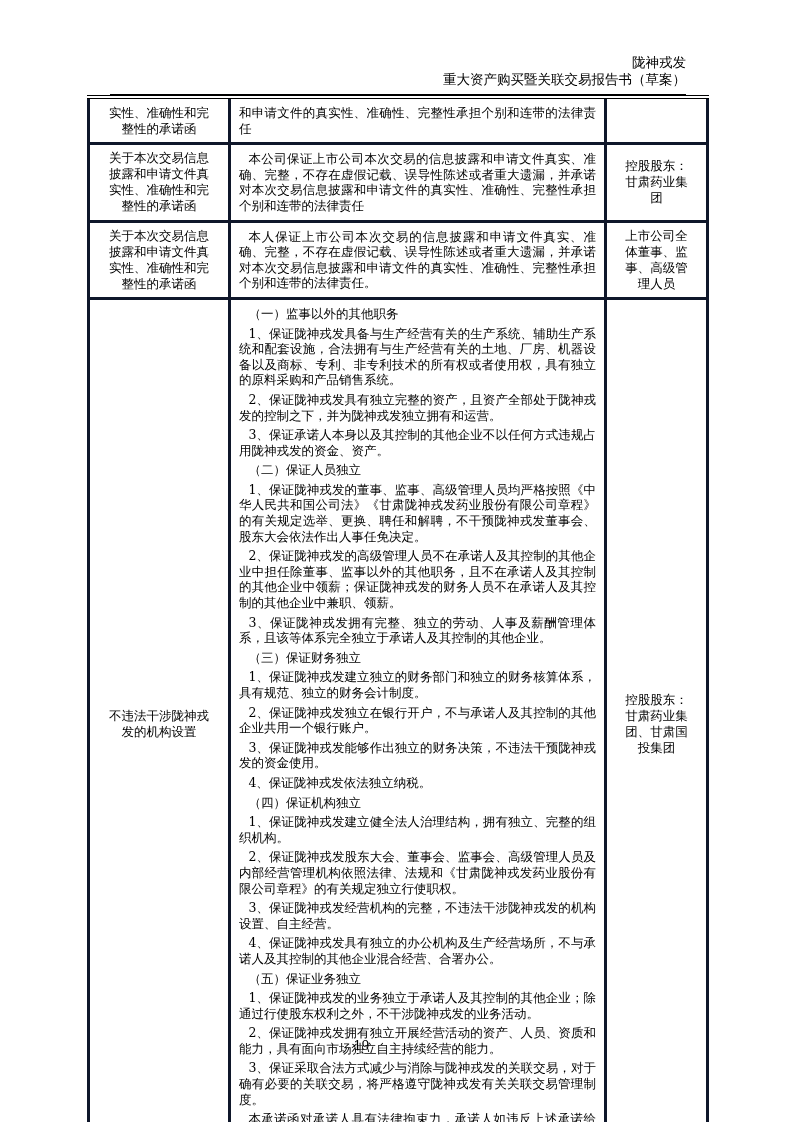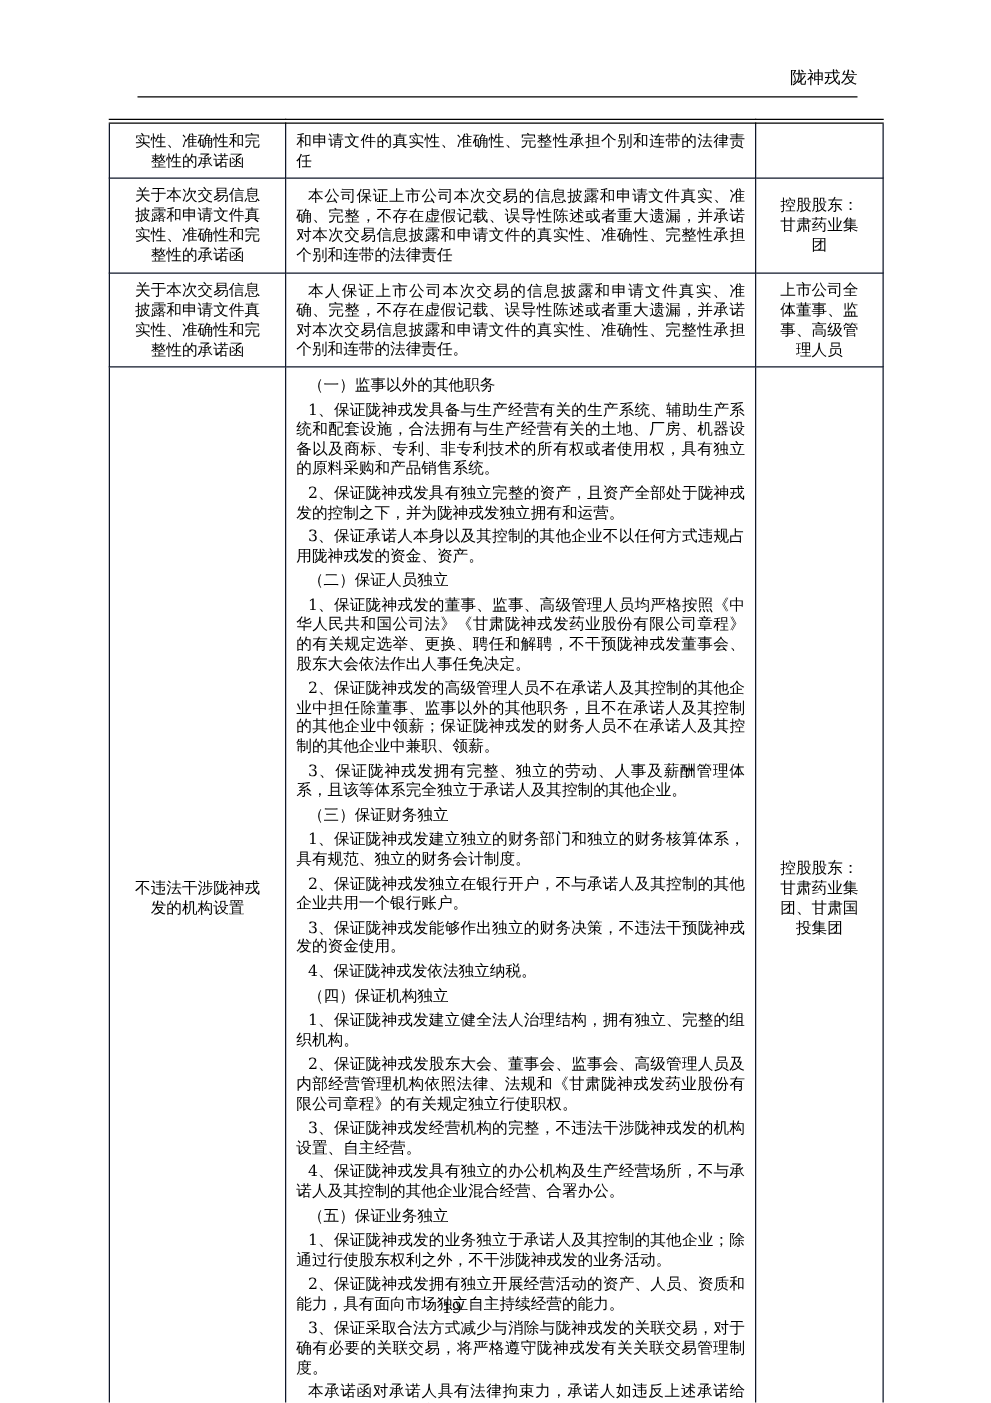--- a/index.html
+++ b/index.html
@@ -17,21 +17,21 @@
   }
   .doc-table {
     position: absolute; top: 95px; left: 87px;
     border-collapse: collapse; table-layout: fixed;
     border-top: 4px double #000;
     border-bottom: 4px double #000;
     border-left: 1px solid #000;
     border-right: 1px solid #000;
     font-size: 12.5px;
   }
-  .doc-table td { border: 1px solid #0f172a; }
+  .doc-table td { border: 3px solid #0f172a; }
   .title-cell {
     text-align: center; vertical-align: middle;
     padding: 2px 16px; line-height: 16px;
   }
   .content-cell { vertical-align: top; padding: 2px 4px; }
   .content-cell p {
     margin: 4px; text-indent: 0.75em;
     text-align: justify; line-height: 15.6px;
   }
   .content-cell p.no-indent { text-indent: 0; }
@@ -44,20 +44,21 @@
     text-align: center; font-size: 12.5px;
   }
 </style>
 </head>
 <body>
 
 <div class="page">
 
   <header class="page-header">
     <span>陇神戎发</span>
+    <span>重大资产购买暨关联交易报告书（草案）</span>
   </header>
 
   <table class="doc-table">
     <colgroup>
       <col style="width:141px">
       <col style="width:376px">
       <col style="width:102px">
     </colgroup>
     <tbody>
         <tr>

